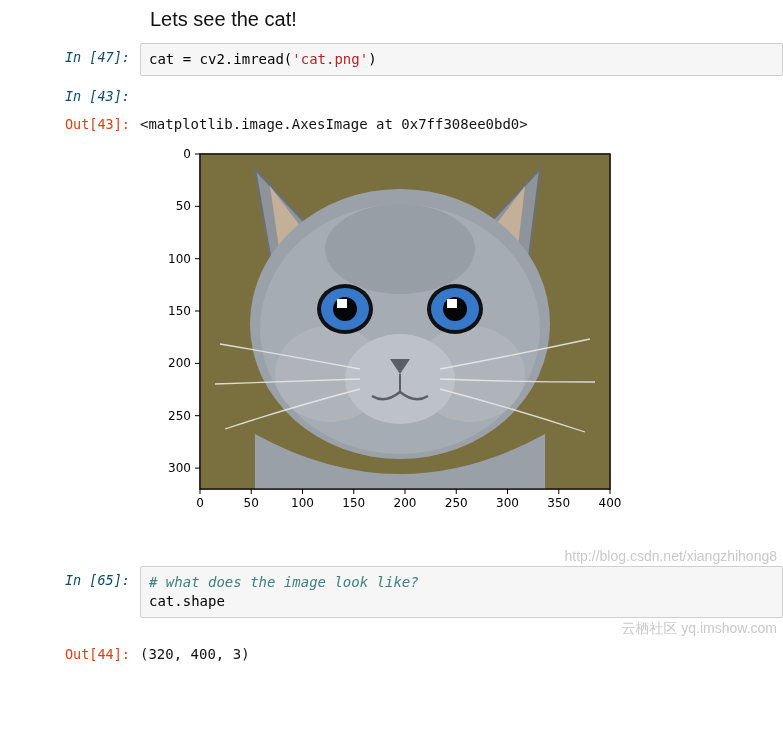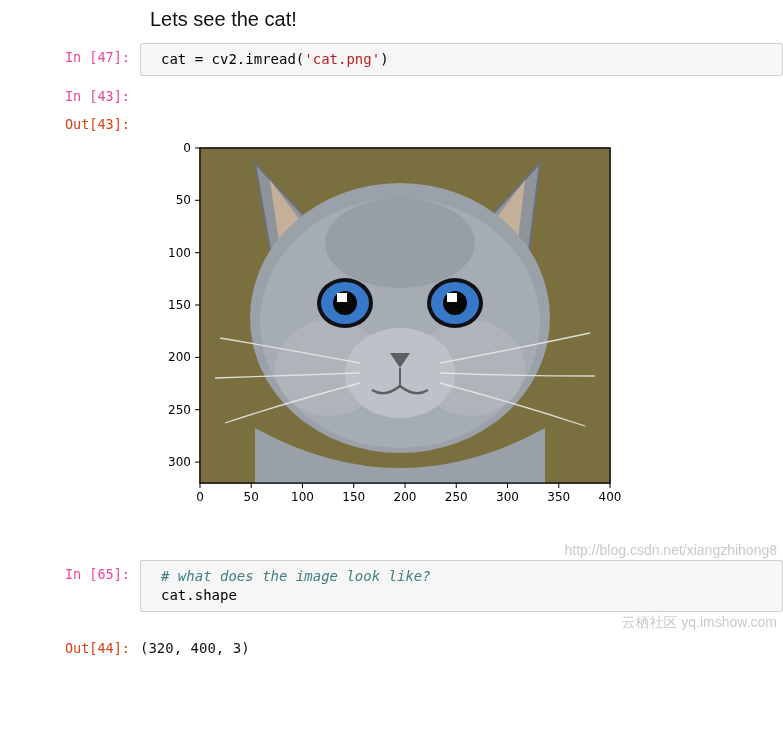--- a/index.html
+++ b/index.html
@@ -25,28 +25,28 @@
   }
   .prompt {
     width: 130px;
     min-width: 130px;
     text-align: right;
     padding: 6px 10px 0 0;
     font-family: "DejaVu Sans Mono", Menlo, Monaco, Consolas, monospace;
     font-size: 13.5px;
     box-sizing: border-box;
   }
-  .prompt.in { color: #ec4899; }
+  .prompt.in { color: #0c4a6e; font-style: italic; }
   .prompt.out { color: #D84315; }
   .code-area {
     flex: 1;
     background: #f6f6f6;
     border: 1px solid #cfcfcf;
     border-radius: 2px;
-    padding: 6px 20px;
+    padding: 6px 8px;
     font-family: "DejaVu Sans Mono", Menlo, Monaco, Consolas, monospace;
     font-size: 14px;
     line-height: 1.35;
     white-space: pre;
     overflow: hidden;
     color: #000;
   }
   .code-area .str { color: #ba2121; }
   .code-area .cmt { color: #408080; font-style: italic; }
   .out-text {
@@ -85,20 +85,21 @@
 <div class="cell">
   <div class="prompt in">In [47]:</div>
   <div class="code-area"><span>cat = cv2.imread(</span><span class="str">'cat.png'</span><span>)</span></div>
 </div>
 
 <div class="cell">
   <div class="prompt in">In [43]:</div>
 </div>
 <div class="cell">
   <div class="prompt out">Out[43]:</div>
+  <div class="out-text">&lt;matplotlib.image.AxesImage at 0x7ff308ee0bd0&gt;</div>
 </div>
 
 <div class="plot-holder">
 <svg class="plot-svg" width="500" height="398" viewBox="0 0 500 398">
   <g transform="translate(60,10)">
 
     <rect x="0" y="0" width="410" height="335" fill="none" stroke="#000" stroke-width="1"></rect>
 
     <rect x="0" y="0" width="410" height="335" fill="#7a6f3e"></rect>
 

